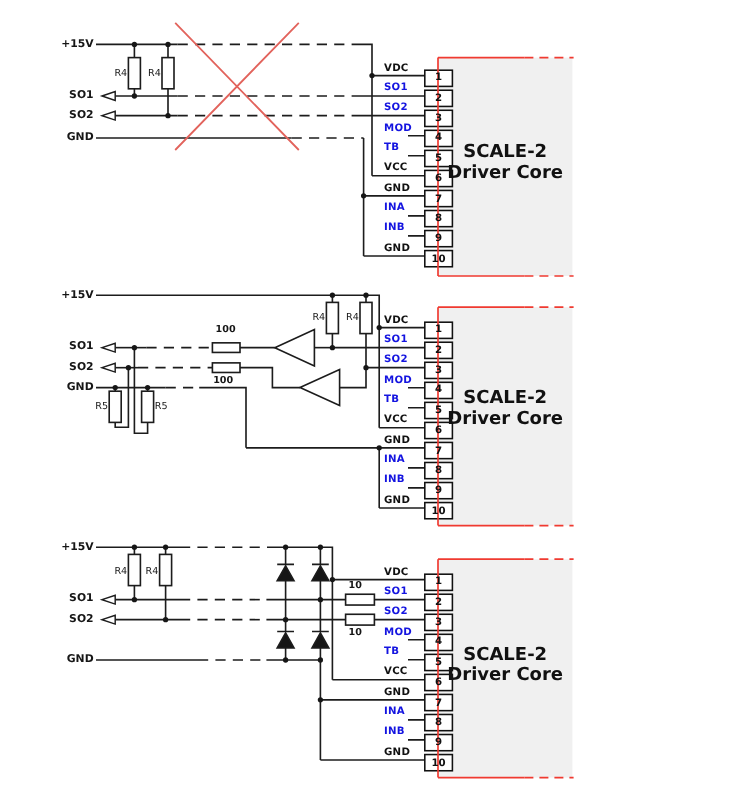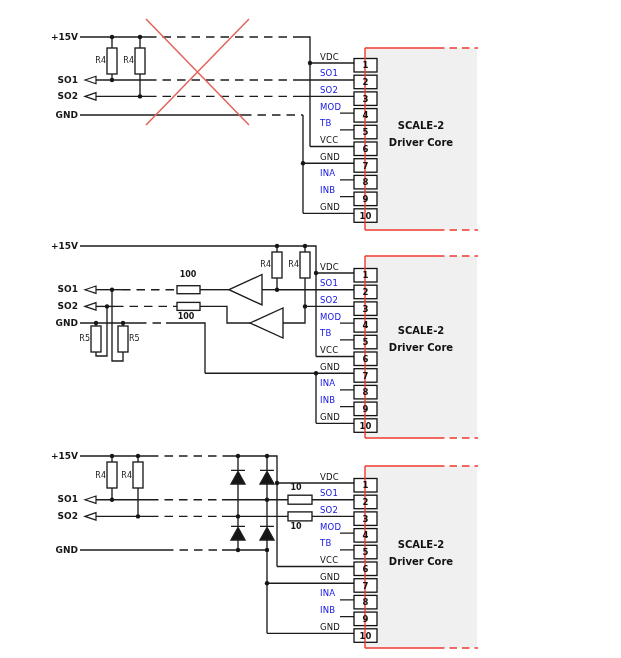--- a/index.html
+++ b/index.html
@@ -4,24 +4,24 @@
 <style>
   html,body{margin:0;padding:0;background:#fff;}
   .canvas{position:relative;width:621px;height:658px;background:#fff;
           font-family:"DejaVu Sans",sans-serif;overflow:hidden;}
   svg.layer{position:absolute;left:0;top:0;}
   span{position:absolute;display:block;}
   .rail{width:50px;text-align:right;font-size:9px;font-weight:bold;color:#161616;height:11px;line-height:11px;}
   .comp{width:30px;font-size:8px;font-weight:normal;color:#161616;height:10px;line-height:10px;}
   .comp.ra{text-align:right;} .comp.la{text-align:left;}
   .val{width:40px;text-align:center;font-size:8px;font-weight:bold;color:#161616;height:10px;line-height:10px;}
-  .pinlbl{width:36px;font-size:8.5px;font-weight:normal;height:10px;line-height:10px;letter-spacing:.2px;}
+  .pinlbl{width:36px;font-size:8.5px;font-weight:bold;height:10px;line-height:10px;letter-spacing:.2px;}
   .pinlbl.power{color:#111;} .pinlbl.signal{color:#1414e0;}
   .pinnum{width:23px;height:14px;line-height:14px;text-align:center;font-size:8.5px;font-weight:bold;color:#111;}
-  .coretitle{left:365px;width:112px;text-align:center;font-size:10px;font-weight:bold;color:#111;height:12px;line-height:12px;}
+  .coretitle{left:365px;width:112px;text-align:center;font-size:15px;font-weight:bold;color:#111;height:12px;line-height:12px;}
 </style>
 </head>
 <body>
 
 <div class="canvas">
 
 <svg class="layer" width="621" height="658" viewBox="0 0 621 658">
 
   <g fill="#f0f0f0" stroke="none">
     <rect x="365" y="48" width="112" height="182"></rect>

